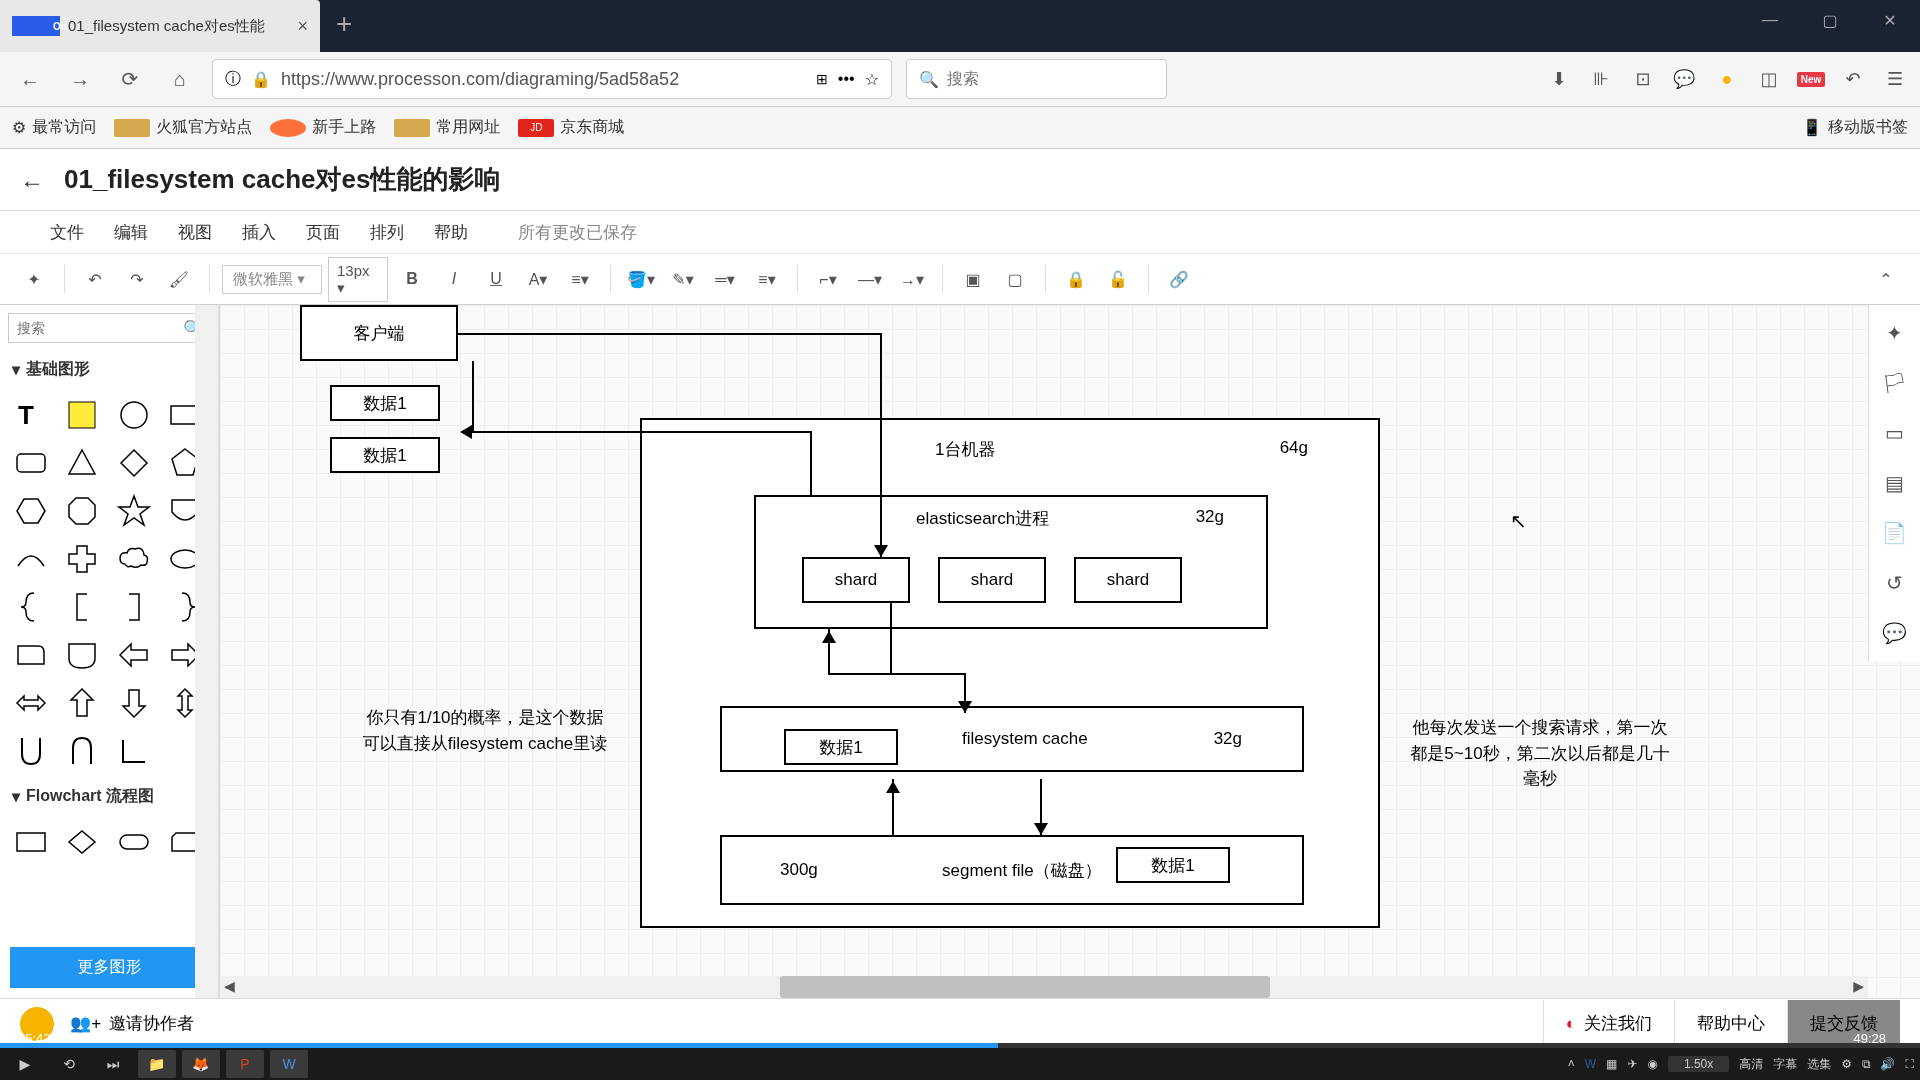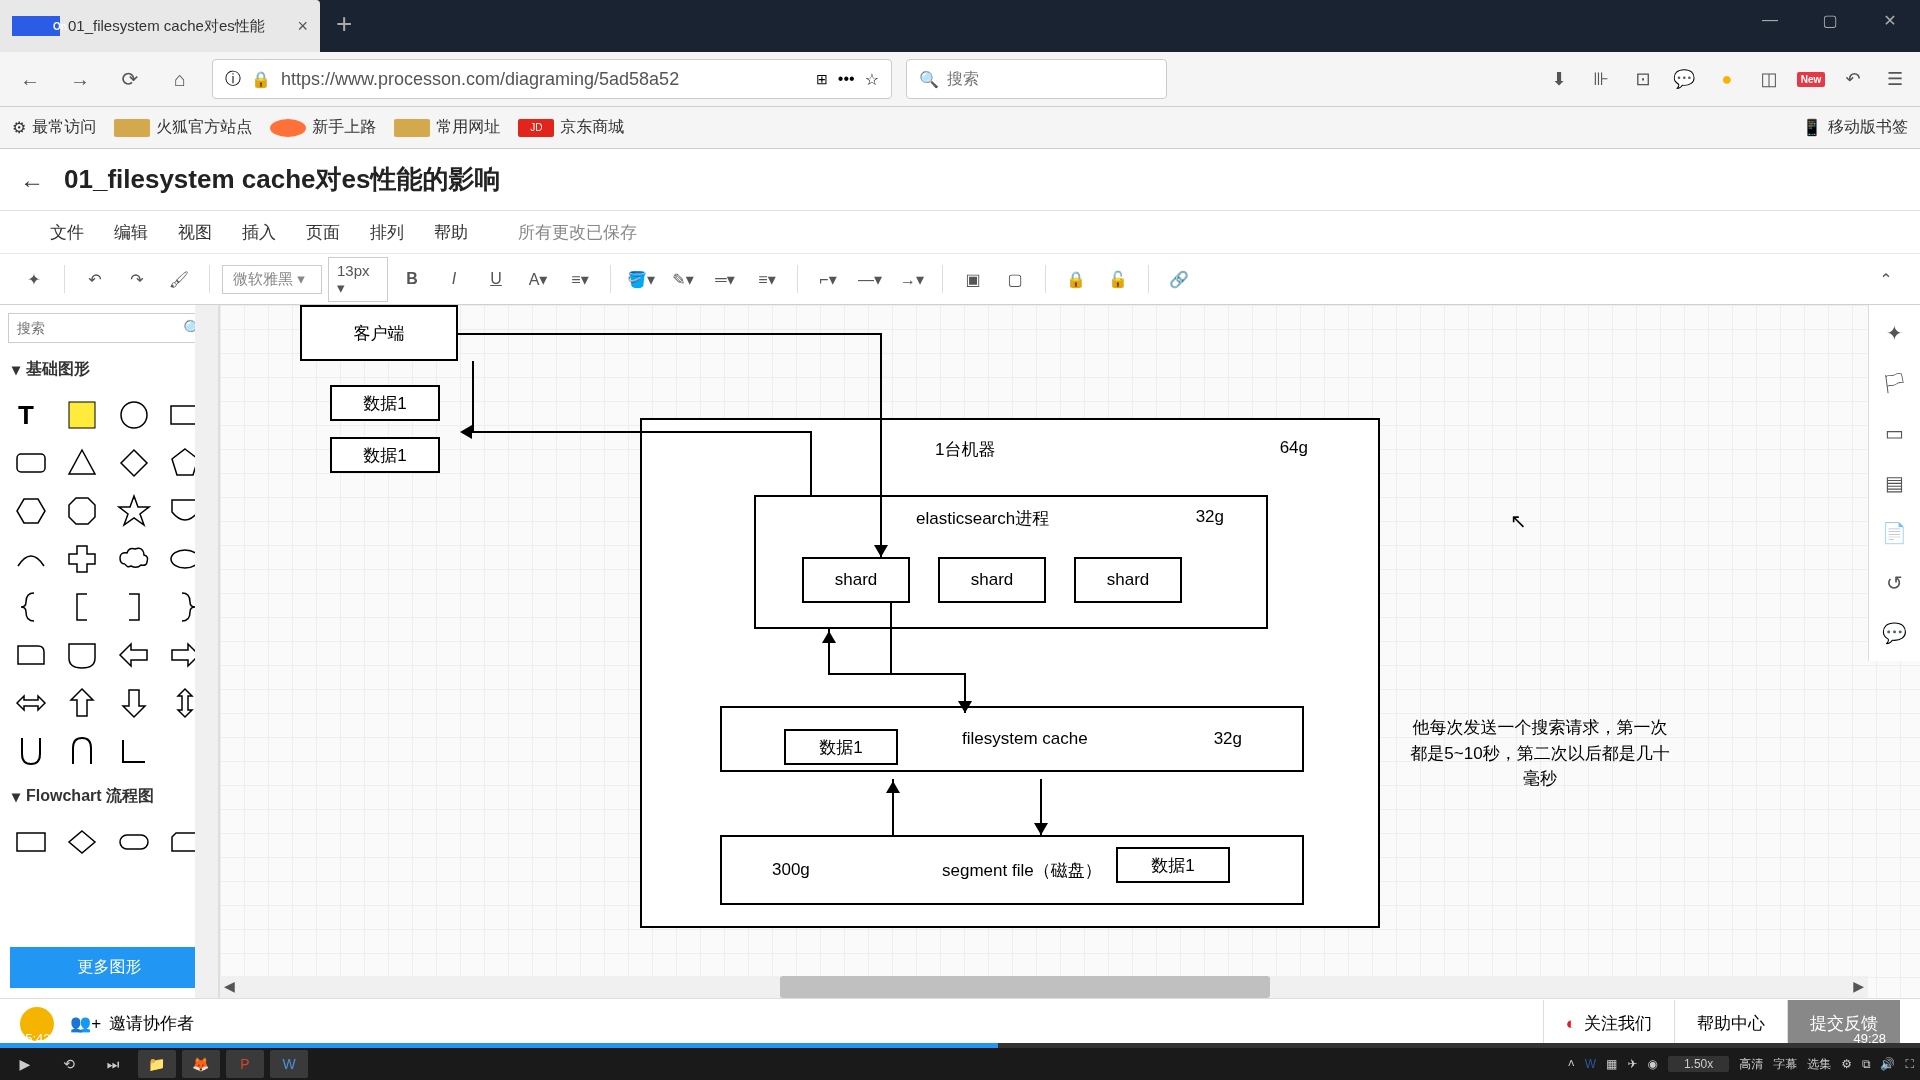--- a/index.html
+++ b/index.html
@@ -80,21 +80,21 @@
 .hscroll { position: absolute; bottom: 0; left: 0; right: 52px; height: 22px; background: #f0f0f0; }
 .hscroll-thumb { position: absolute; left: 560px; width: 490px; height: 100%; background: #c0c0c0; border-radius: 3px; }
 .hscroll-arrow { position: absolute; top: 2px; font-size: 14px; color: #555; }
 
 
 .app-footer { height: 50px; background: #fff; border-top: 1px solid #ddd; display: flex; align-items: center; padding: 0 20px; gap: 16px; }
 .footer-avatar { width: 34px; height: 34px; background: #f4b400; border-radius: 50%; }
 .invite { display: flex; align-items: center; gap: 8px; font-size: 17px; cursor: pointer; }
 .footer-right { margin-left: auto; display: flex; align-items: center; }
 .footer-link { padding: 12px 22px; border-left: 1px solid #ddd; font-size: 17px; cursor: pointer; display: flex; align-items: center; gap: 8px; }
-.footer-link.feedback { background: #888; color: #ffffff; }
+.footer-link.feedback { background: #888; color: #000000; }
 
 
 .taskbar { position: absolute; bottom: 0; left: 0; right: 0; height: 32px; background: #1a1a1a; display: flex; align-items: center; padding: 0 6px; gap: 6px; }
 .tb-item { width: 38px; height: 28px; display: flex; align-items: center; justify-content: center; color: #ccc; cursor: pointer; font-size: 14px; border-radius: 2px; }
 .tb-right { margin-left: auto; display: flex; align-items: center; gap: 10px; color: #ccc; font-size: 12px; }
 .time-small { position: absolute; left: 18px; bottom: 34px; color: #fff; font-size: 13px; z-index: 100; }
 .time-small.right { left: auto; right: 34px; }
 .video-progress { position: absolute; bottom: 32px; left: 0; right: 0; height: 5px; background: #333; }
 .video-progress-fill { height: 100%; width: 52%; background: #2196f3; }
 
@@ -443,25 +443,26 @@
     <div class="dshape" style="left:718px; top:252px; width:108px; height:46px;">shard</div>
     <div class="dshape" style="left:854px; top:252px; width:108px; height:46px;">shard</div>
 
     <div class="dshape" style="left:500px; top:401px; width:584px; height:66px;padding-left:40px;">
       <span style="position:absolute; left:240px;">filesystem cache</span>
       <span style="position:absolute; right:60px;">32g</span>
     </div>
     <div class="dshape" style="left:564px; top:424px; width:114px; height:36px;">数据1</div>
 
     <div class="dshape" style="left:500px; top:530px; width:584px; height:70px;">
-      <span style="position:absolute; left:50px;">300g</span>
+      <span style="position:absolute; left:58px;">300g</span>
       <span style="position:absolute; left:220px;">segment file（磁盘）</span>
     </div>
     <div class="dshape" style="left:896px; top:542px; width:114px; height:36px;">数据1</div>
 
+    <div class="dtext" style="left:140px; top:400px; width:250px;">你只有1/10的概率，是这个数据可以直接从filesystem cache里读</div>
     <div class="dtext" style="left:1190px; top:410px; width:260px;">他每次发送一个搜索请求，第一次都是5~10秒，第二次以后都是几十毫秒</div>
 
     <div class="arrow-line" style="left:238px; top:28px; width:424px; height:2px;"></div>
     <div class="arrow-line" style="left:660px; top:28px; width:2px; height:224px;"></div>
     <div class="arrow-head" style="left:654px; top:240px; border-left:7px solid transparent; border-right:7px solid transparent; border-top:12px solid #000;"></div>
 
     <div class="arrow-line" style="left:590px; top:126px; width:2px; height:64px;"></div>
     <div class="arrow-line" style="left:252px; top:126px; width:340px; height:2px;"></div>
     <div class="arrow-line" style="left:252px; top:56px; width:2px; height:72px;"></div>
     <div class="arrow-head" style="left:240px; top:120px; border-top:7px solid transparent; border-bottom:7px solid transparent; border-right:12px solid #000;"></div>

